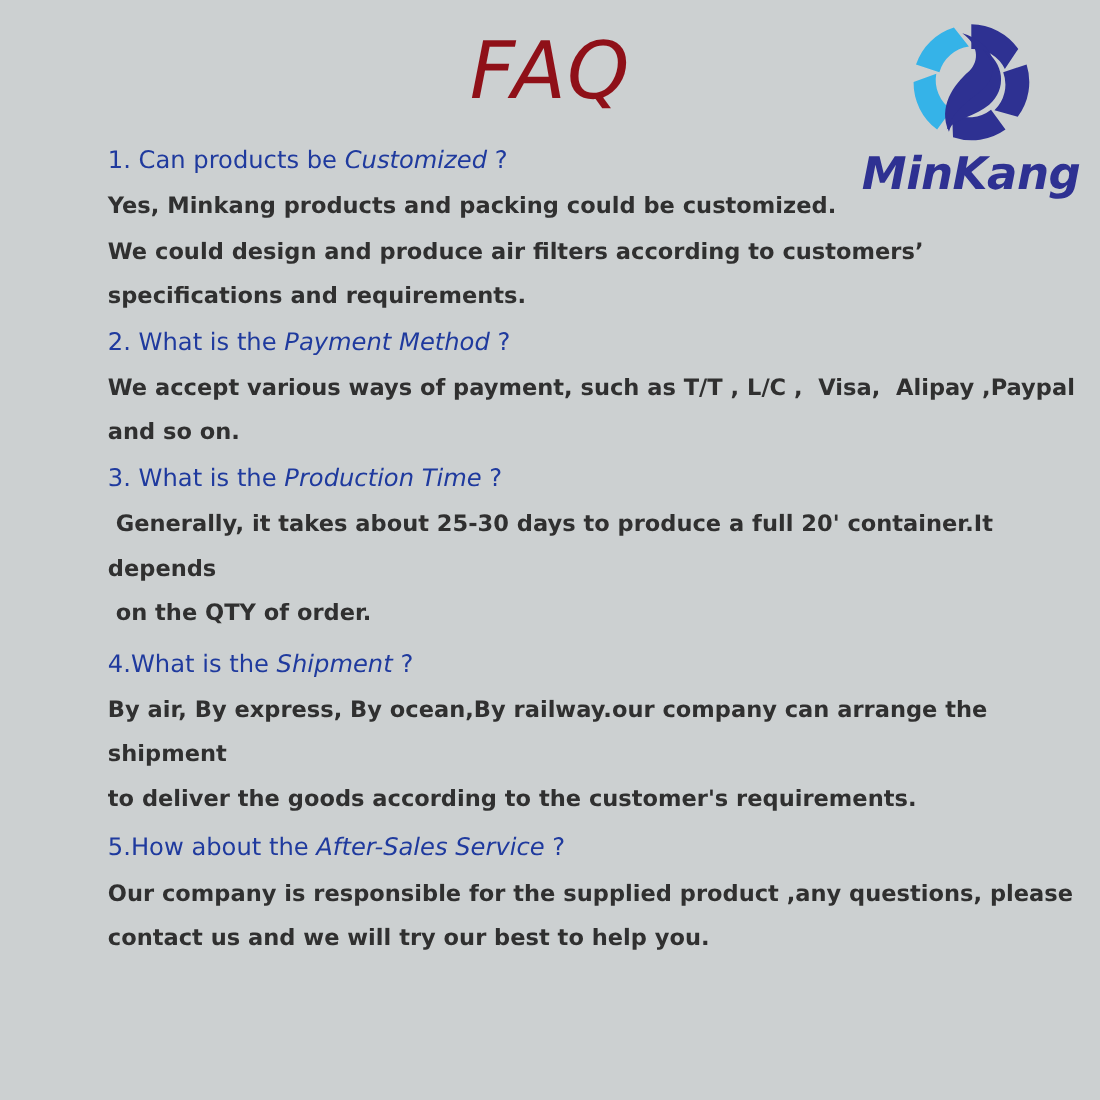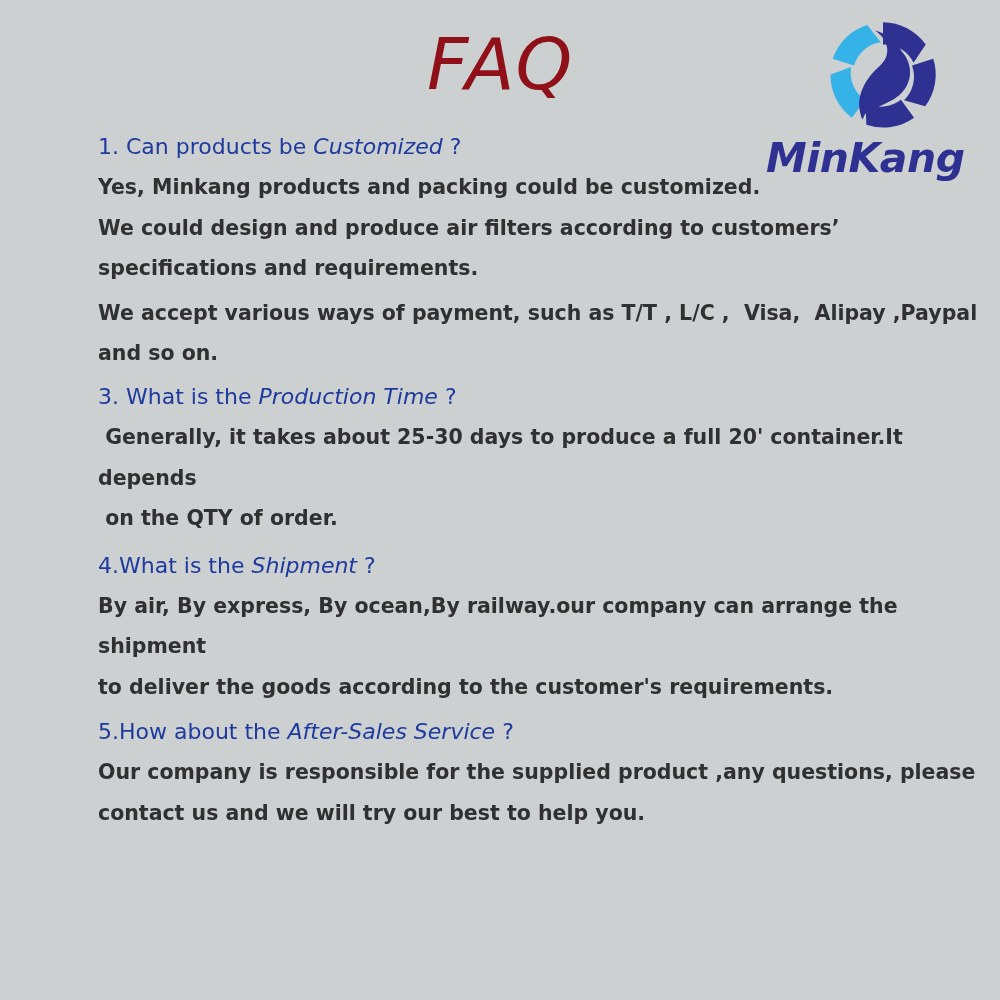--- a/index.html
+++ b/index.html
@@ -52,21 +52,21 @@
     left: 56px;
     top: 0;
     width: 122px;
     height: 122px;
   }
   .logo-word {
     position: absolute;
     left: 0;
     top: 124px;
     width: 216px;
-    text-align: left;
+    text-align: right;
     font-family: "DejaVu Sans", sans-serif;
     font-size: 41px;
     font-weight: 700;
     font-style: italic;
     letter-spacing: -0.5px;
     color: #2e3192;
     line-height: 1;
   }
 
   
@@ -147,20 +147,21 @@
   <div class="content">
 
     <div class="qa-block">
       <p class="question q1"><span>1. </span><span>Can products be </span><span class="em">Customized</span><span> ?</span></p>
       <p class="answer">Yes, Minkang products and packing could be customized.
 We could design and produce air filters according to customers’
 specifications and requirements.</p>
     </div>
 
     <div class="qa-block">
+      <p class="question q2"><span>2. </span><span>What is the </span><span class="em">Payment Method</span><span> ?</span></p>
       <p class="answer">We accept various ways of payment, such as T/T , L/C ,  Visa,  Alipay ,Paypal
 and so on.</p>
     </div>
 
     <div class="qa-block">
       <p class="question q3"><span>3. </span><span>What is the </span><span class="em">Production Time</span><span> ?</span></p>
       <p class="answer"> Generally, it takes about 25-30 days to produce a full 20' container.It depends
  on the QTY of order.</p>
     </div>
 

